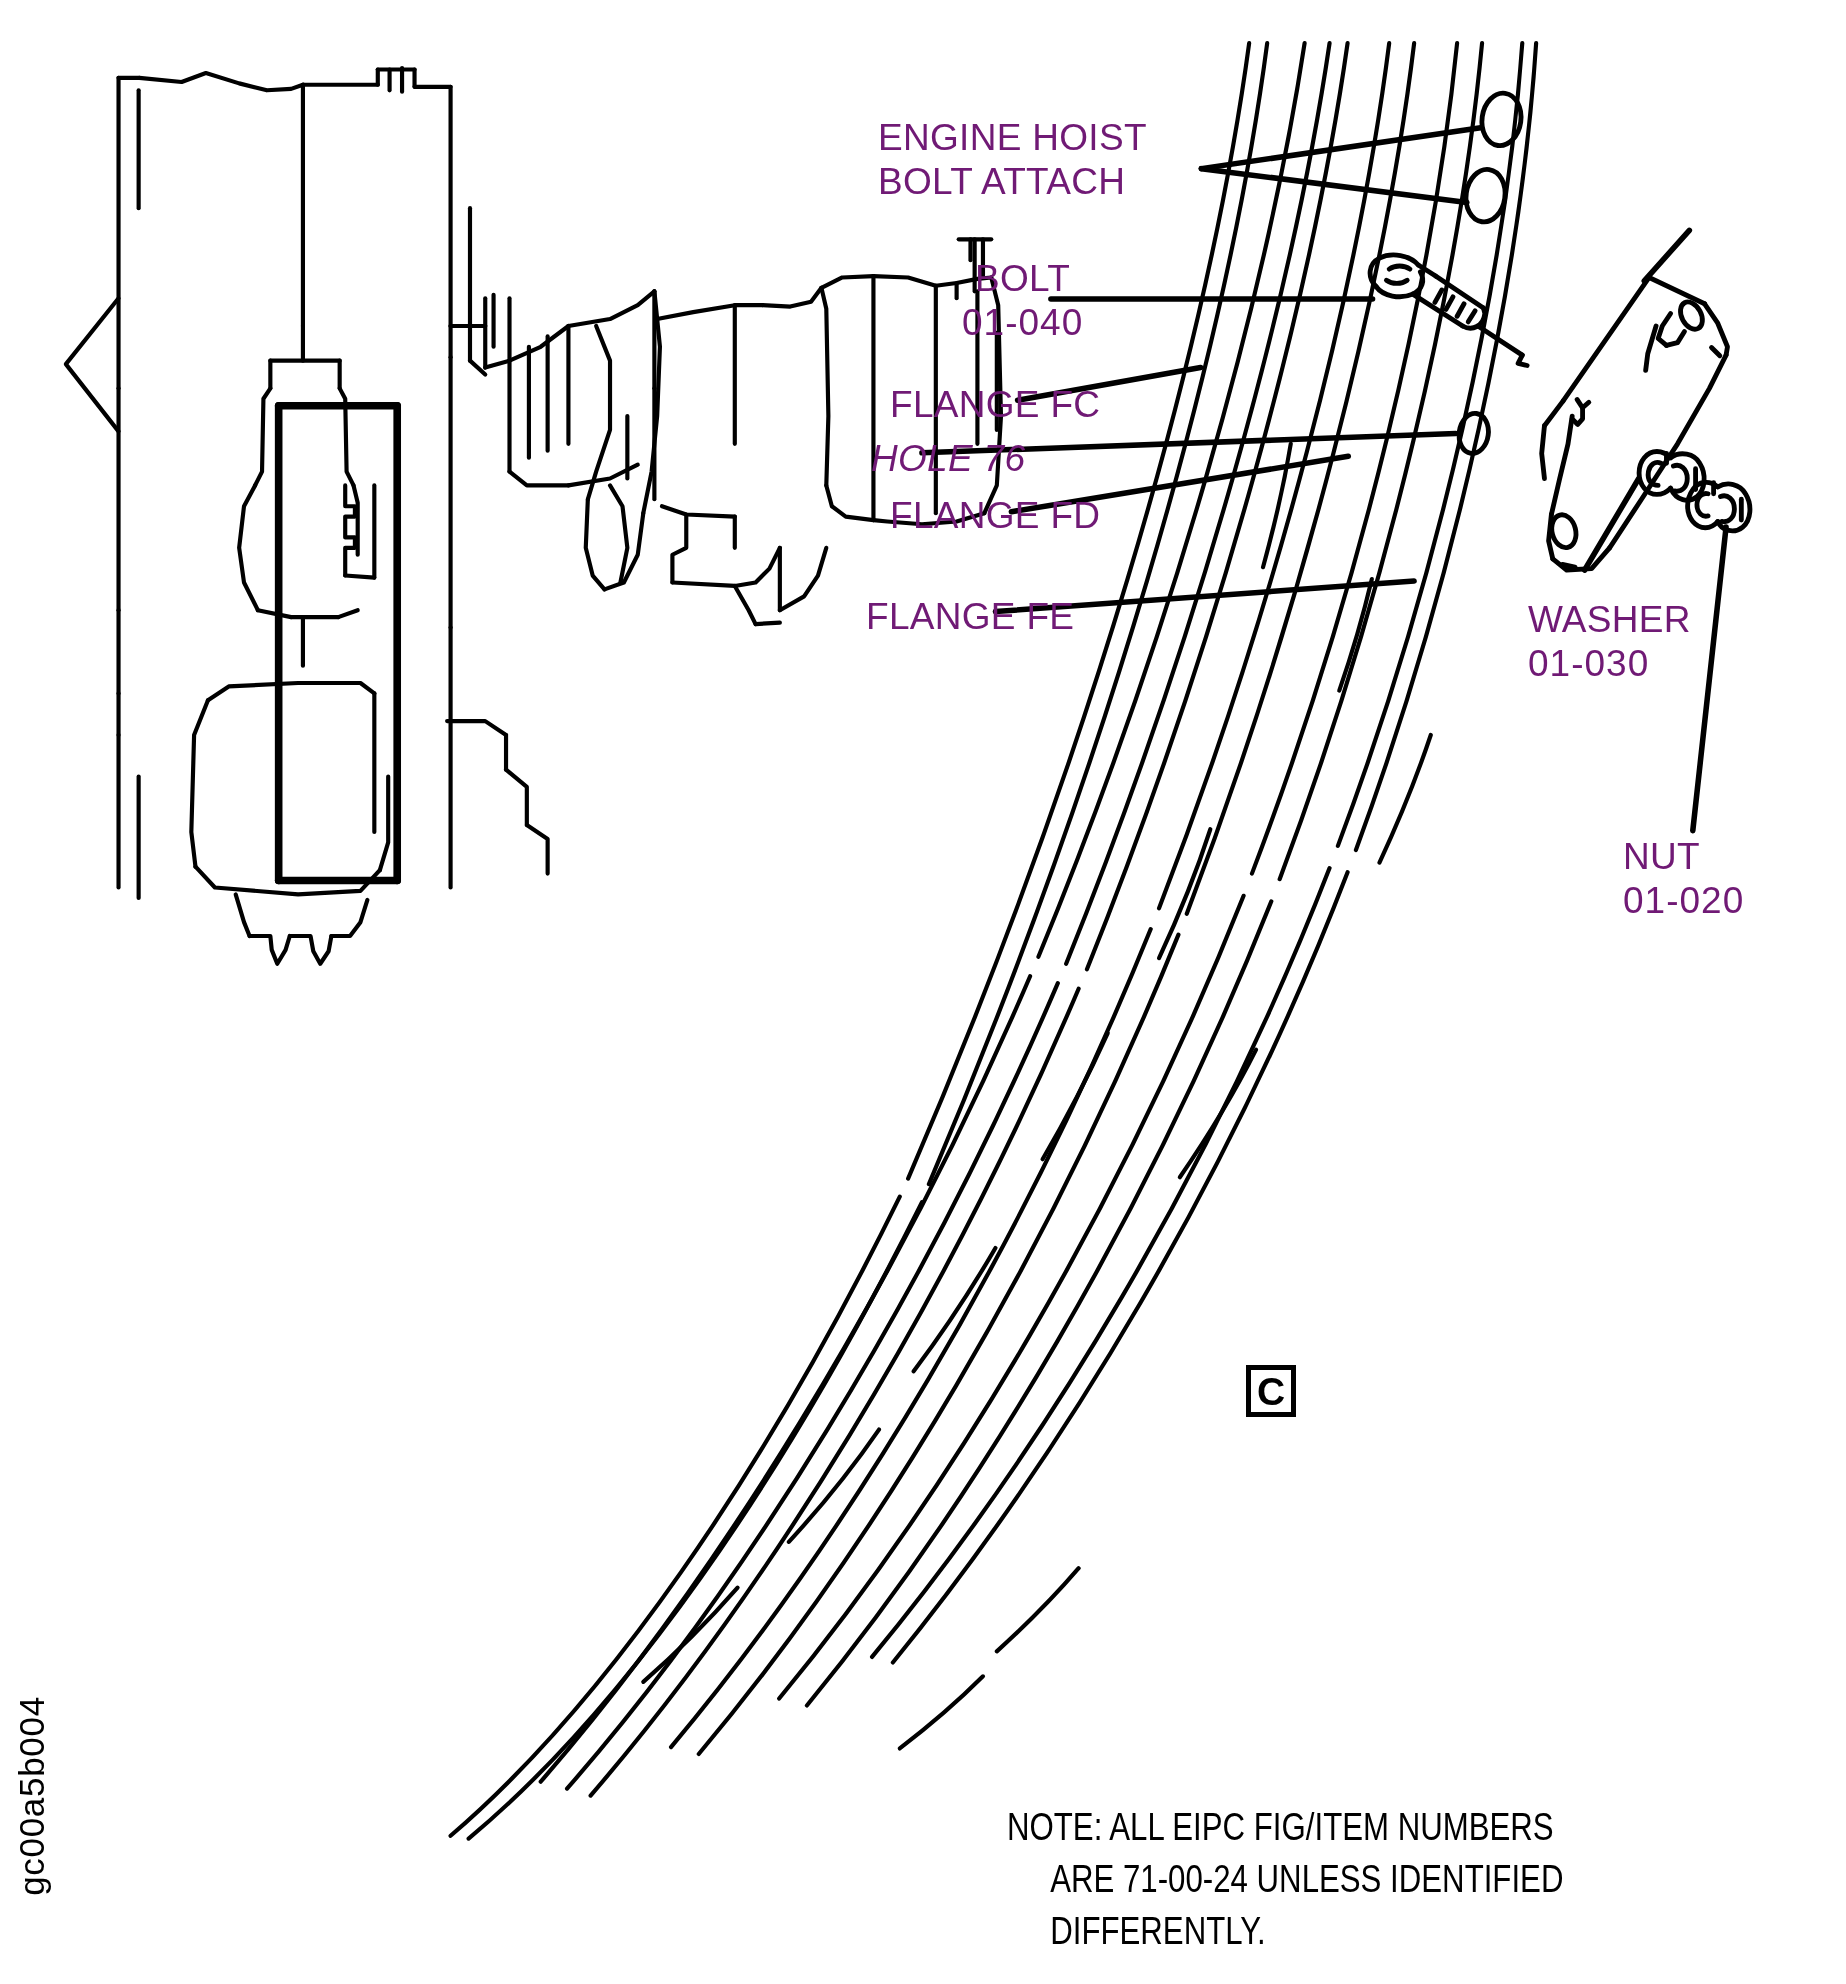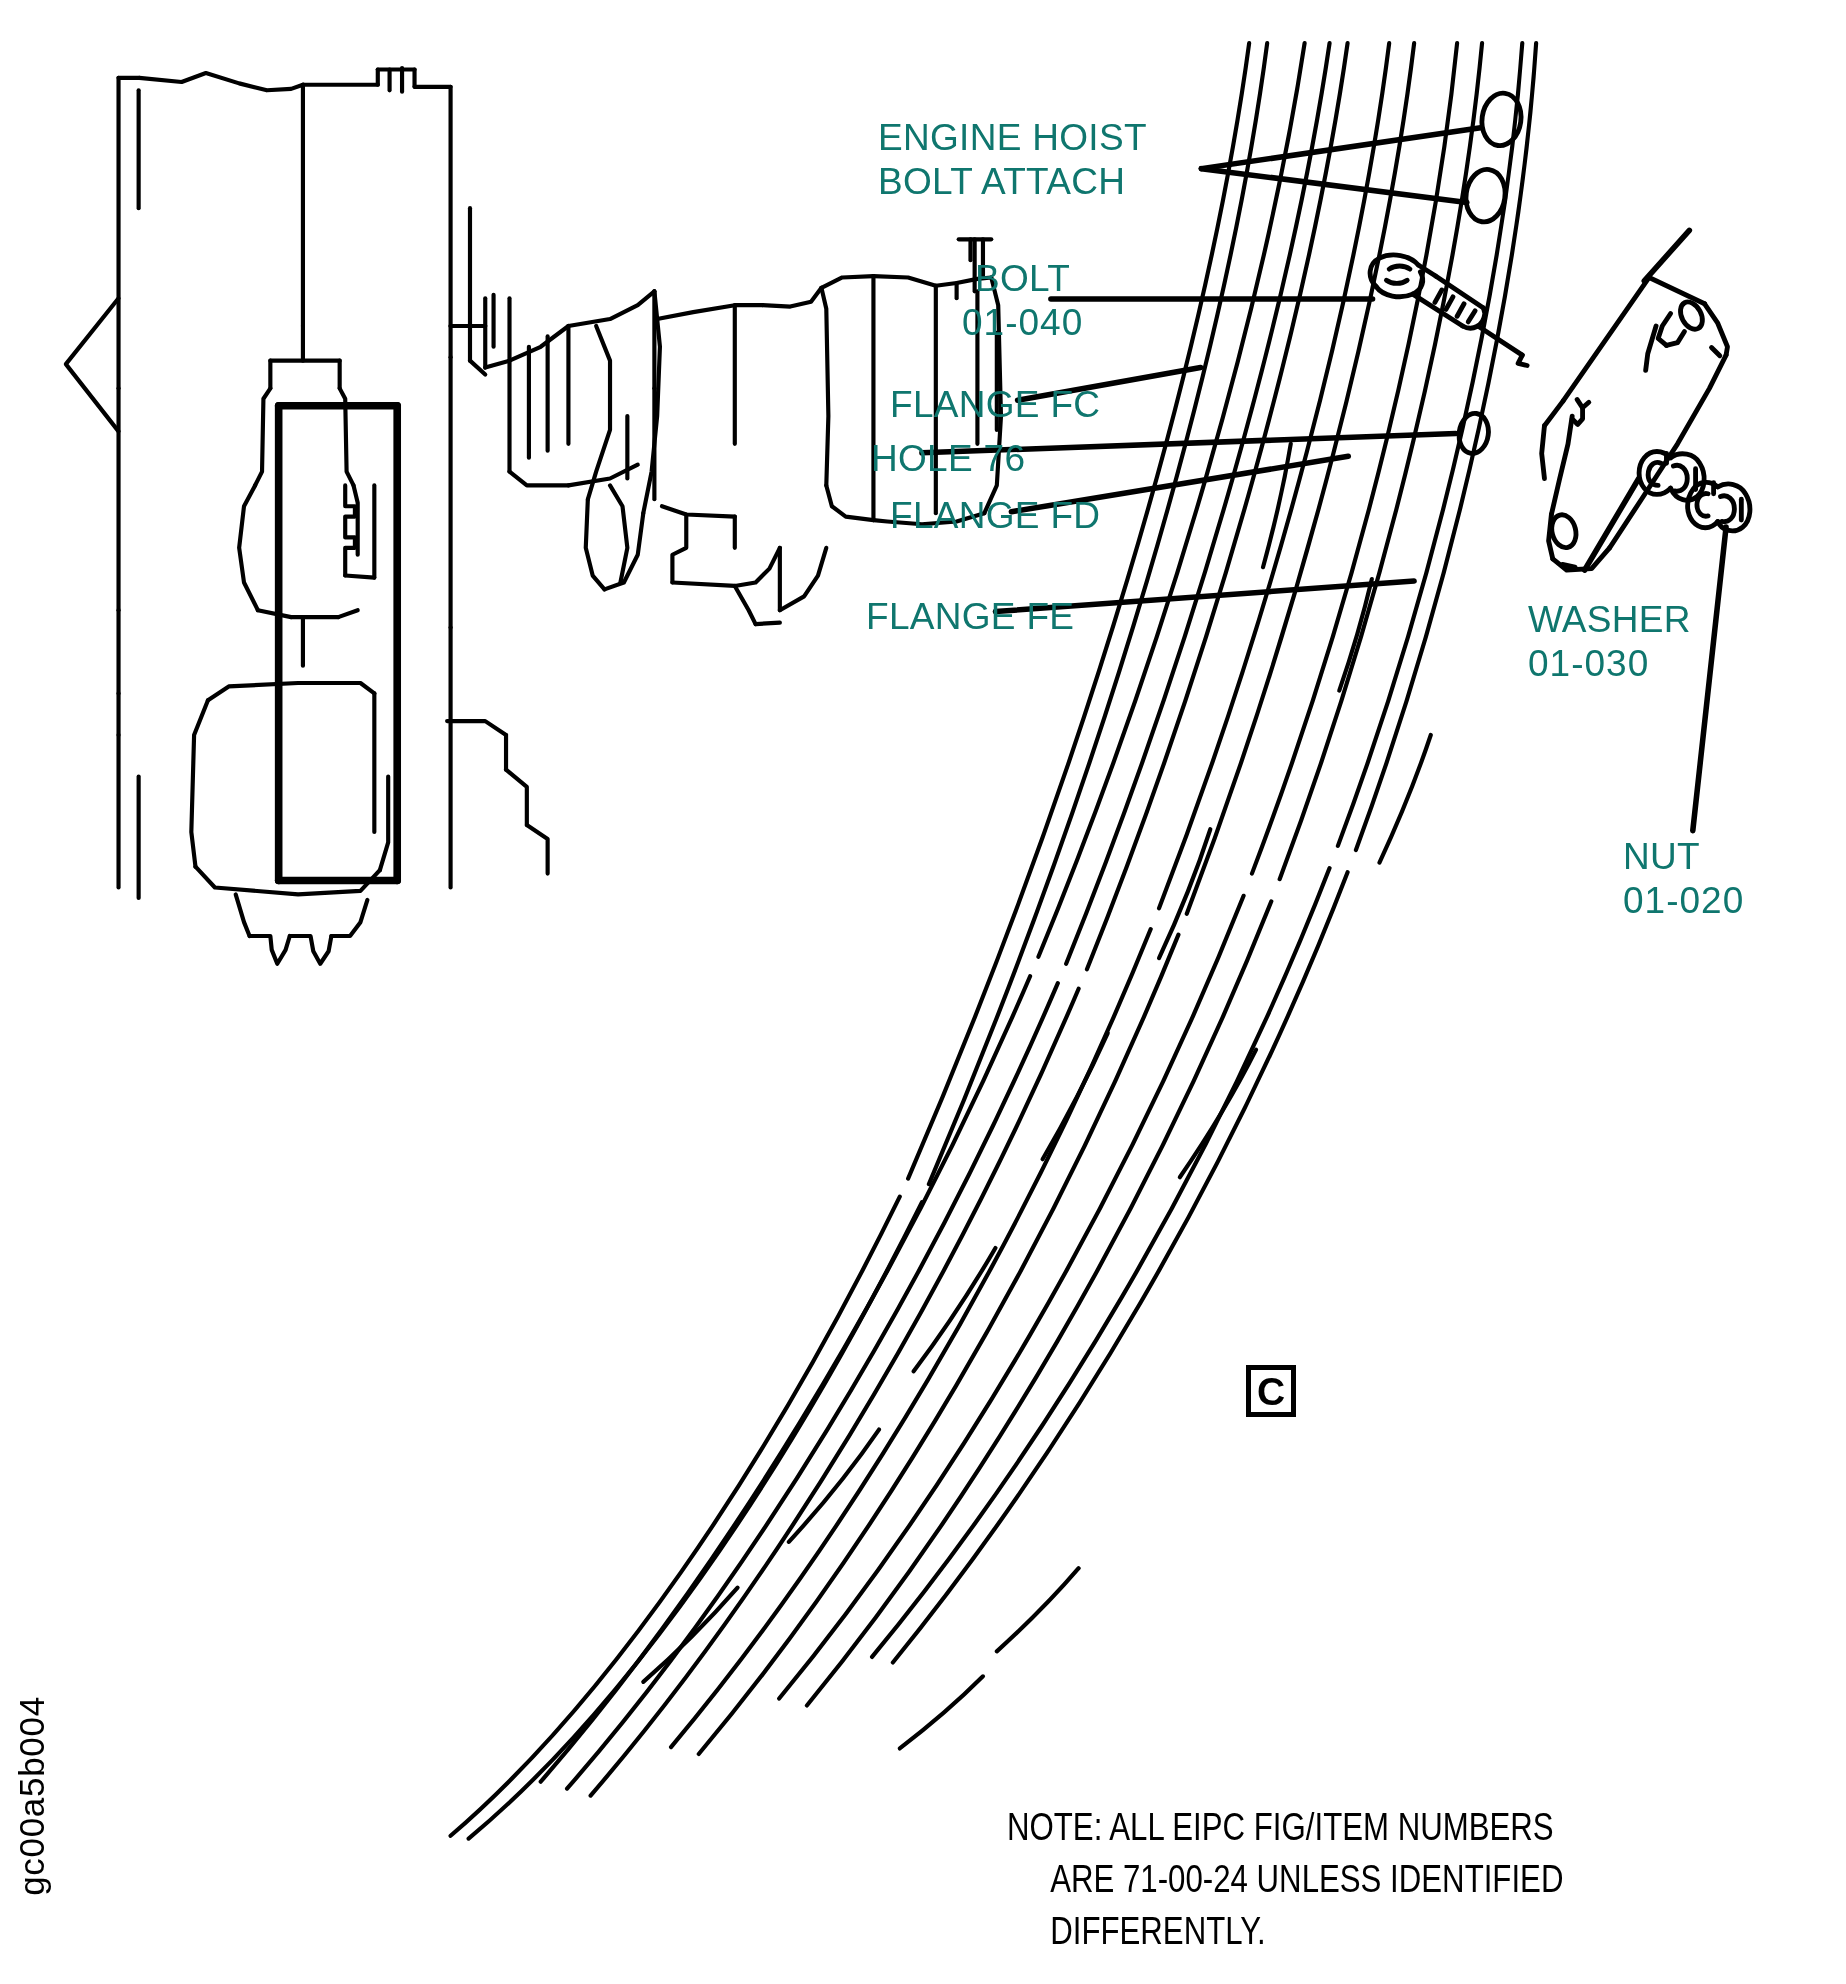--- a/index.html
+++ b/index.html
@@ -26,21 +26,21 @@
     width: 1846px;
     height: 1985px;
   }
   .lbl {
     position: absolute;
     font-family: "Liberation Sans", sans-serif;
     font-size: 37px;
     line-height: 1.18;
     letter-spacing: 0.3px;
     white-space: nowrap;
-    color: #0f766e;
+    color: #701a75;
   }
   .lbl.two-line { white-space: normal; }
   .lbl .ln { display: block; }
   .num { letter-spacing: 1px; }
 
   
   #note-block {
     position: absolute;
     left: 1007px;
     top: 1801px;
@@ -376,21 +376,21 @@
   </div>
 
   <div class="lbl two-line" style="left:962px; top:257px; text-align:center;">
     <span class="ln">BOLT</span>
     <span class="ln num">01-040</span>
   </div>
 
 
   <div class="lbl" style="left:890px; top:383px;">FLANGE FC</div>
 
-  <div class="lbl" style="left:871px; top:437px;">HOLE 76</div>
+  <div class="lbl" style="left:871px; top:437px;font-style:italic;">HOLE 76</div>
 
   <div class="lbl" style="left:890px; top:494px;text-align:right;">FLANGE FD</div>
 
   <div class="lbl" style="left:866px; top:595px;">FLANGE FE</div>
 
   <div class="lbl two-line" style="left:1528px; top:598px;">
     <span class="ln">WASHER</span>
     <span class="ln num">01-030</span>
   </div>
 

